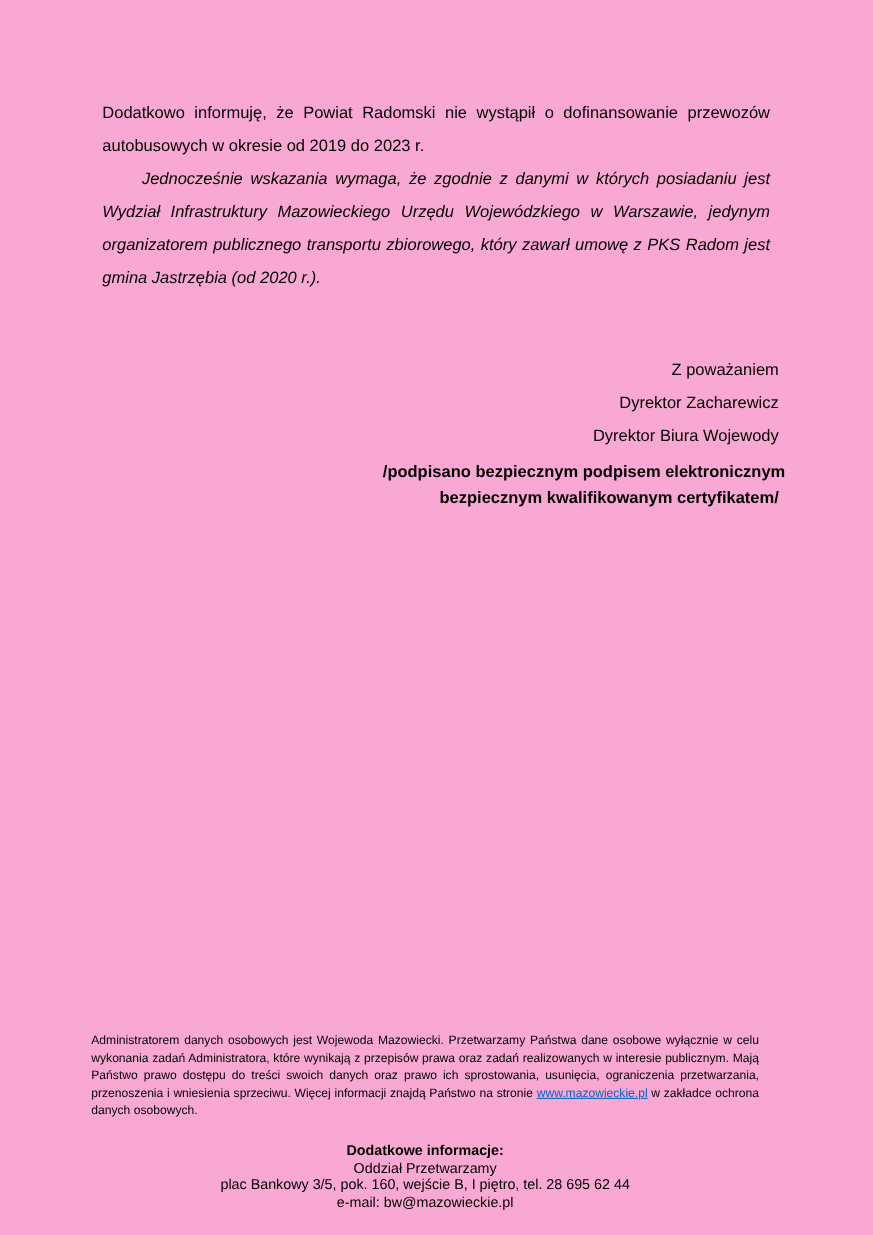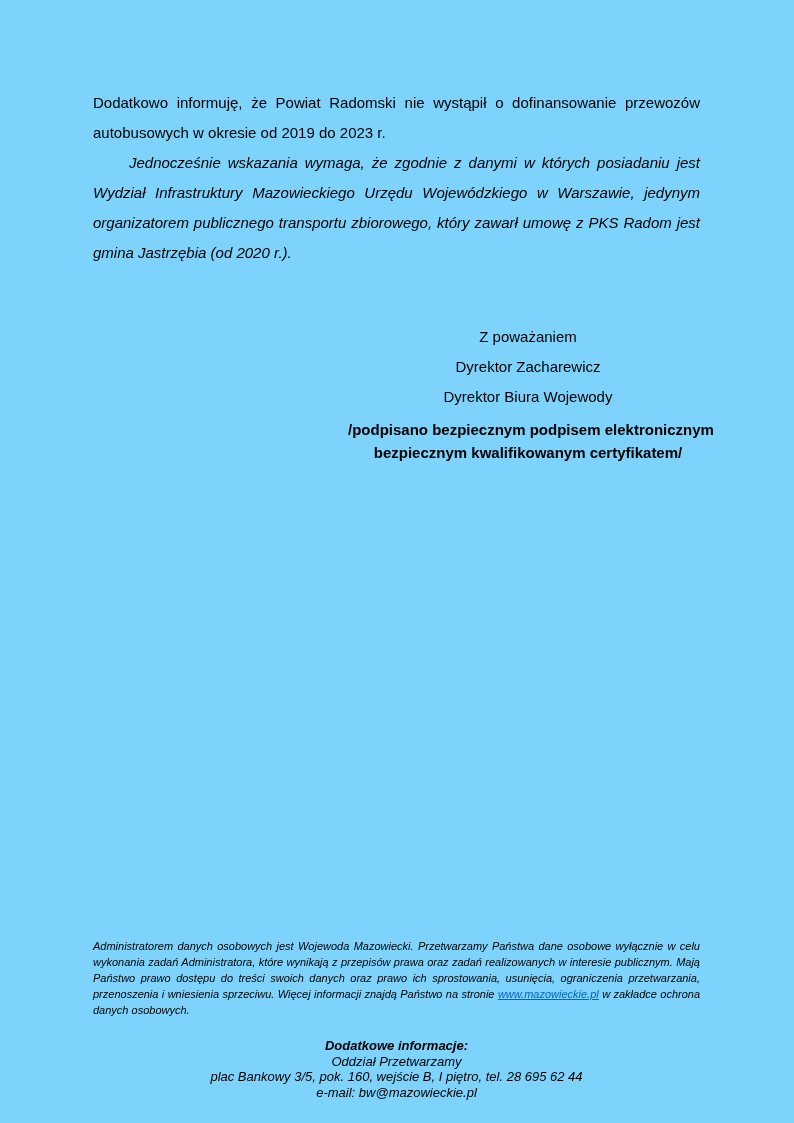--- a/index.html
+++ b/index.html
@@ -8,61 +8,60 @@
     width: 794px;
     height: 1123px;
     position: relative;
     font-family: "Liberation Sans", sans-serif;
     color: #000000;
     overflow: hidden;
   }
   .page {
     position: absolute;
     inset: 0;
-    background: #7dd3fc;
+    background: #f9a8d4;
   }
   .content {
     position: absolute;
     left: 93px;
     width: 607px;
     top: 88px;
   }
   .par {
     font-size: 15px;
     line-height: 30px;
     text-align: justify;
     color: #000000;
   }
   .par.indent { text-indent: 36px; font-style: italic; }
   .signature {
     margin-top: 54px;
     margin-left: 255px;
     width: 360px;
-    text-align: center;
+    text-align: right;
   }
   .sig-line {
     font-size: 15px;
     line-height: 30px;
     white-space: nowrap;
   }
   .esign {
     margin-top: 6px;
   }
   .esign-line {
     font-size: 15px;
     line-height: 23px;
     white-space: nowrap;
     font-weight: bold;
   }
   .footer {
     position: absolute;
-    left: 93px;
+    left: 83px;
     width: 607px;
     top: 938px;
-    font-style: italic;
   }
   .privacy {
     font-size: 11px;
     line-height: 16px;
     text-align: justify;
   }
   .privacy a.link {
     color: #0563C1;
     text-decoration: underline;
     cursor: pointer;

